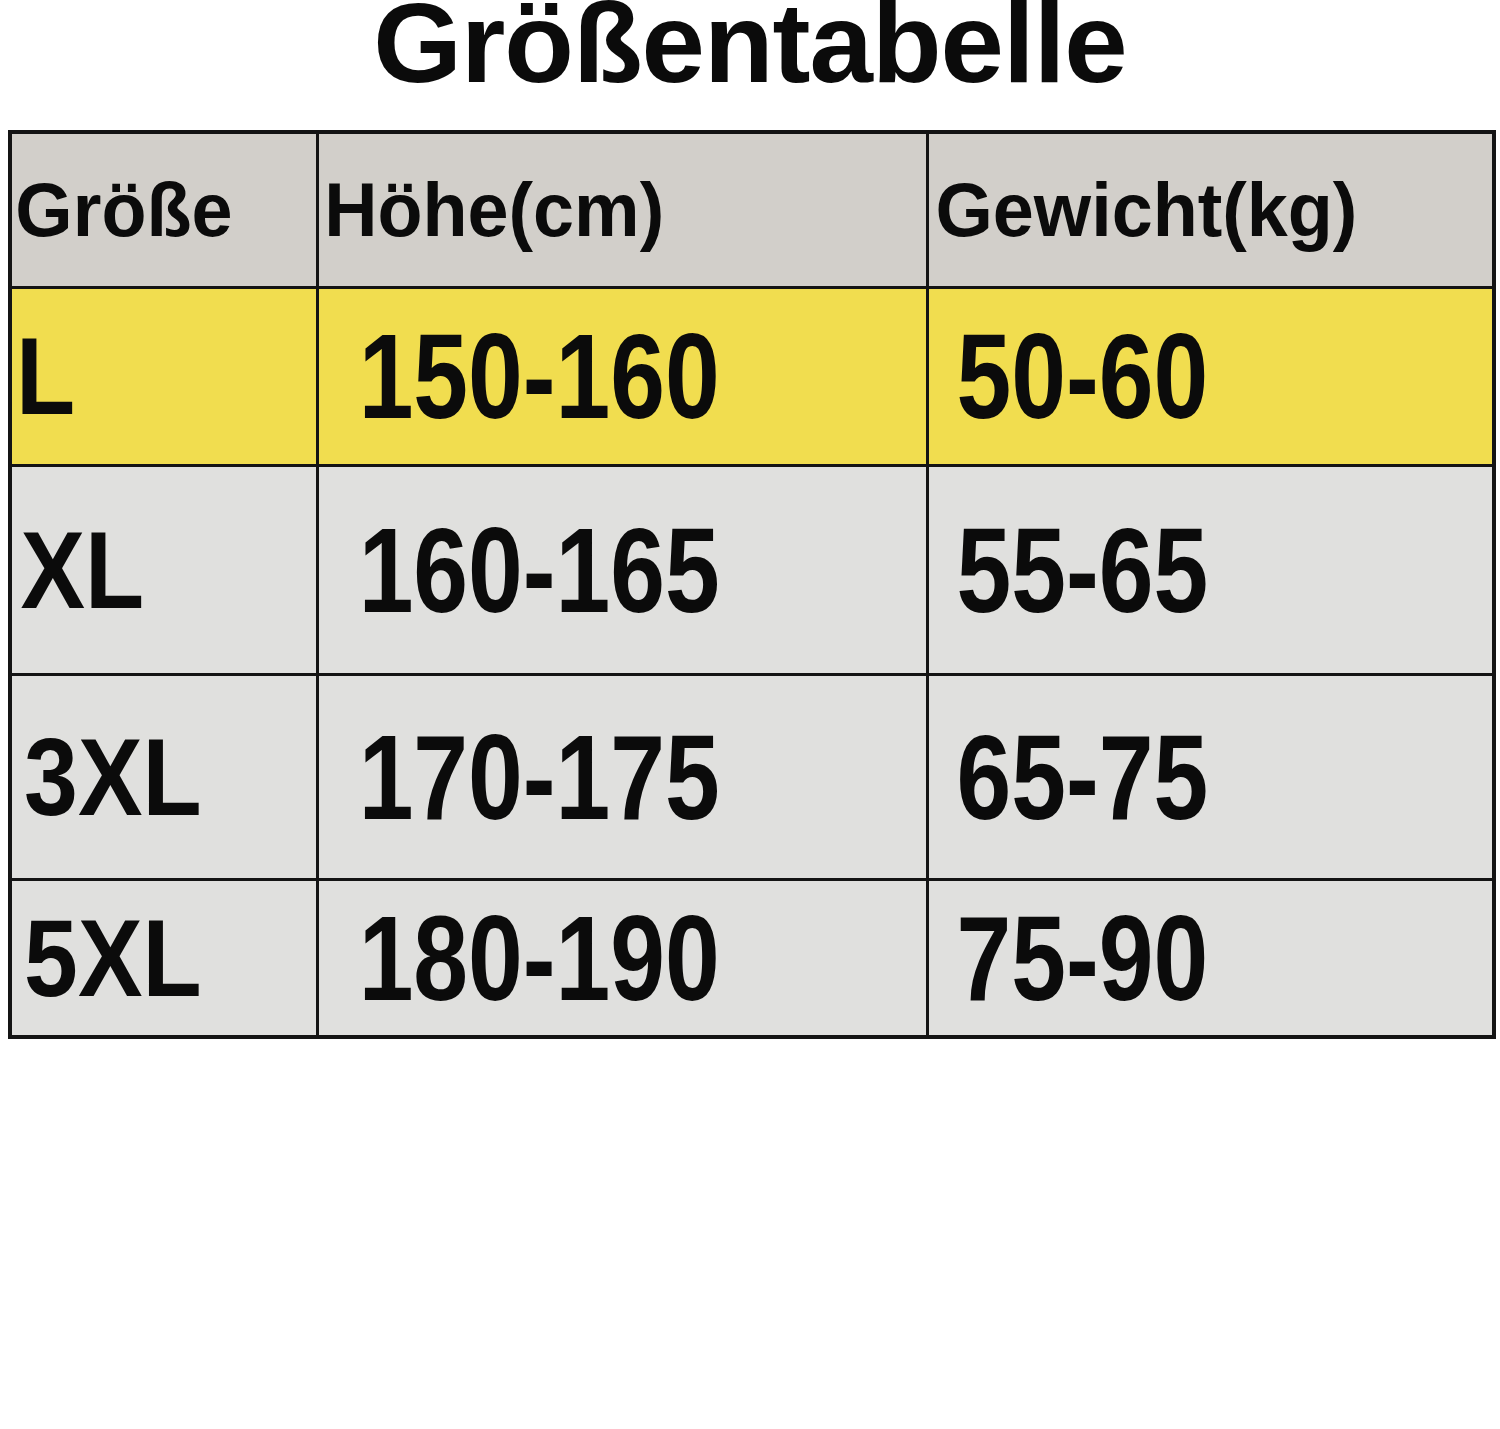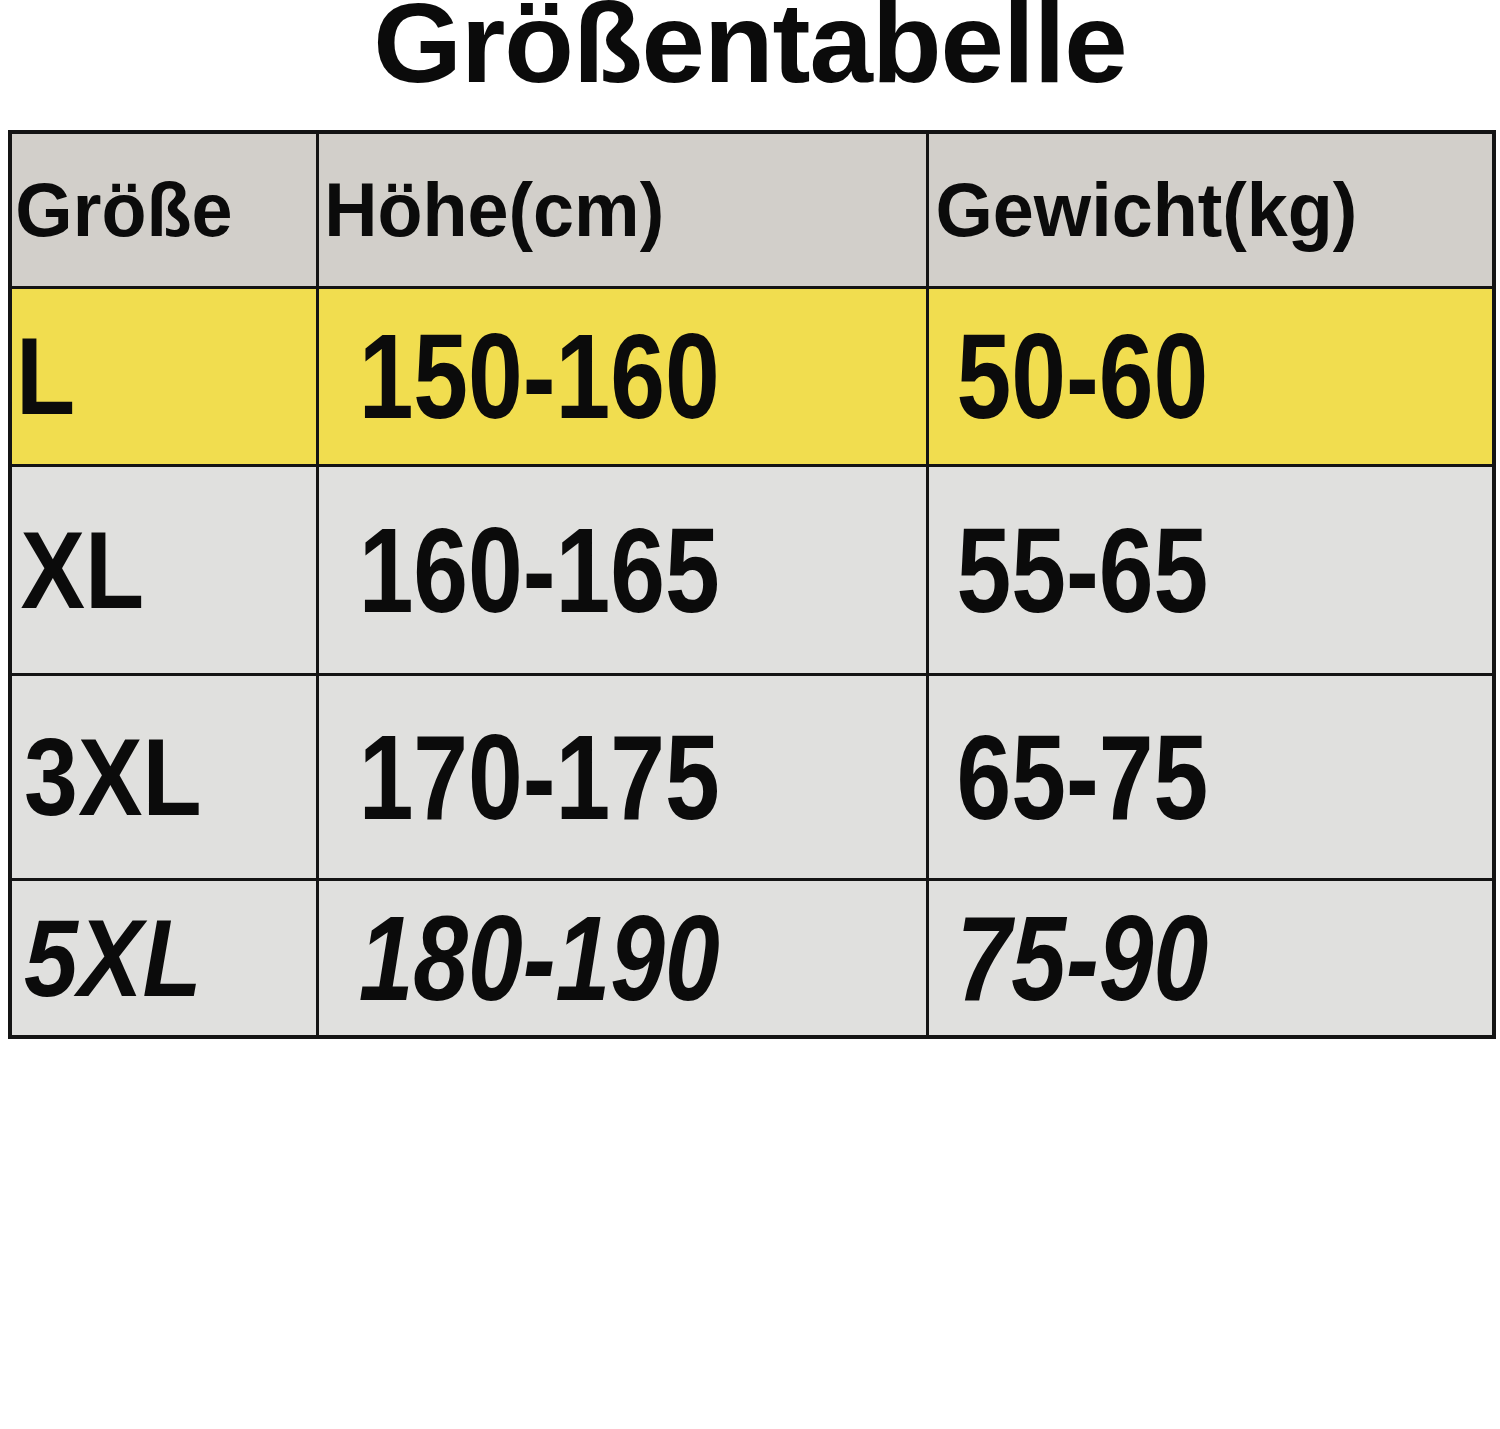--- a/index.html
+++ b/index.html
@@ -67,21 +67,21 @@
     line-height:1;
     transform:scaleX(0.82);
     transform-origin:center;
     white-space:nowrap;
   }
   tr.r1{height:178px;}
   tr.r2{height:209px;}
   tr.r3{height:210px;}
   tr.r4{height:205px;text-decoration:underline;}
   tr.r5{height:180px;}
-  tr.r6{height:158px;font-style:italic;}
+  tr.r6{height:158px;}
 </style>
 </head>
 <body>
 
 <h1 class="title">Größentabelle</h1>
 
 <table class="size-table">
   <colgroup>
     <col style="width:307px">
     <col style="width:610px">

